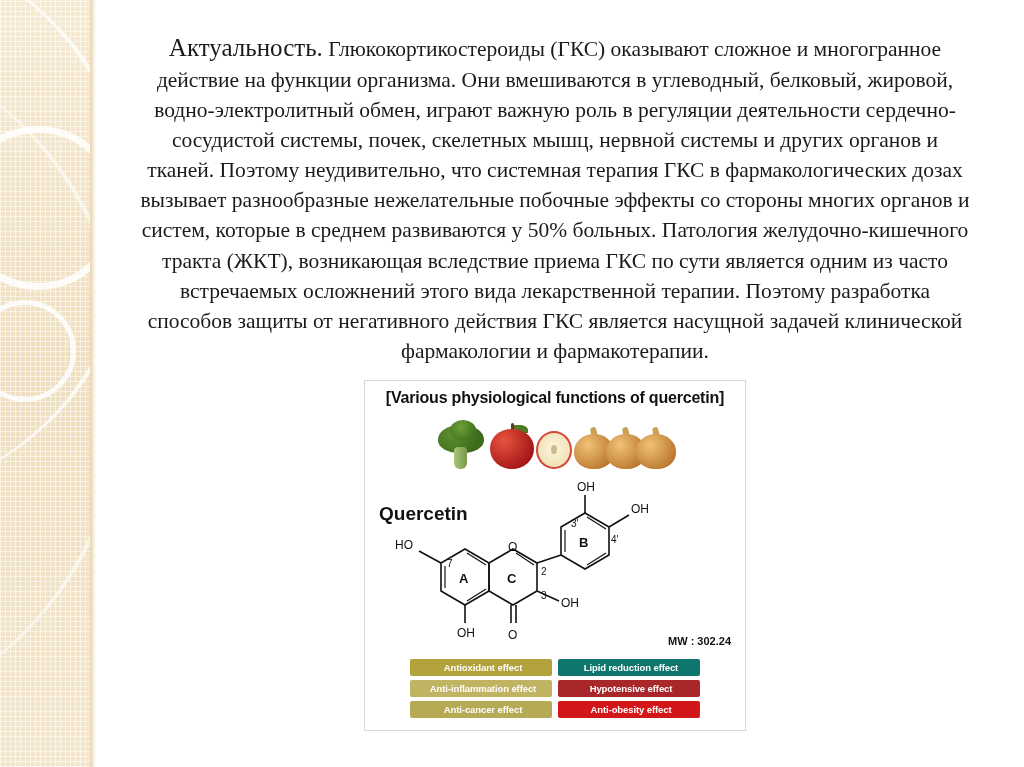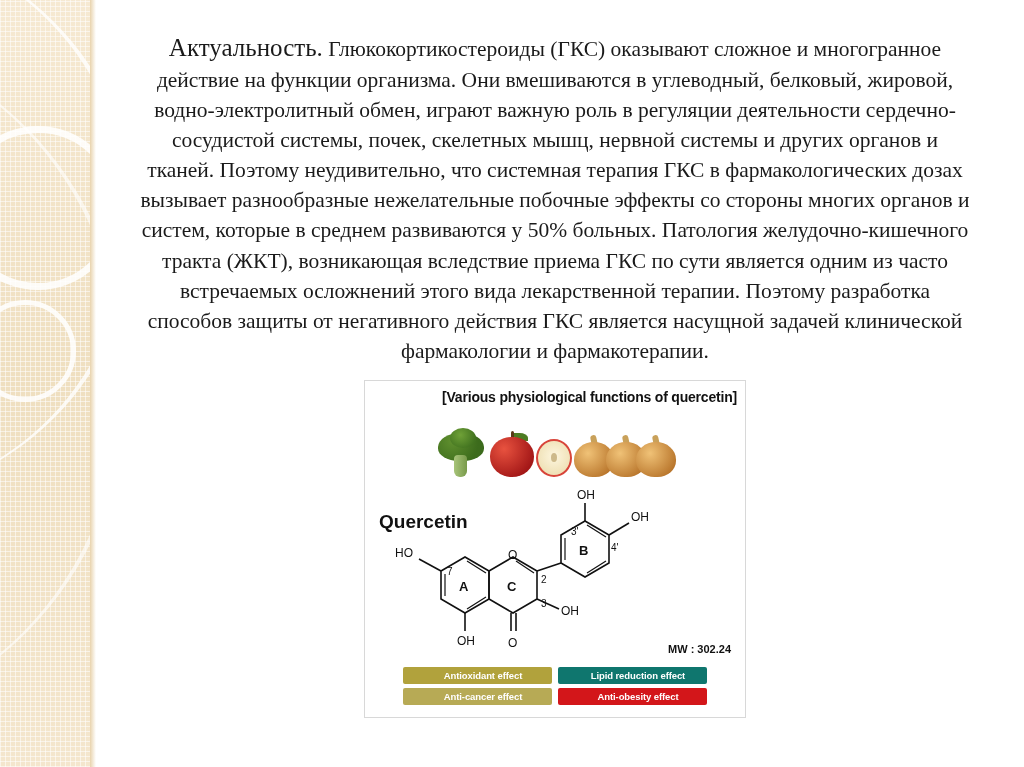--- a/index.html
+++ b/index.html
@@ -97,27 +97,27 @@
   }
   .figure {
     width: 382px;
     background: #ffffff;
     border: 1px solid #d8d8d8;
     box-sizing: border-box;
     padding: 8px 8px 0 8px;
     position: relative;
   }
   .fig-title {
-    text-align: right;
+    text-align: center;
     font-family: "Liberation Sans", sans-serif;
-    font-size: 14px;
+    font-size: 16px;
     font-weight: bold;
     color: #111111;
     letter-spacing: -0.2px;
-    margin-bottom: 10px;
+    margin-bottom: 0;
   }
 
   
   .produce {
     height: 62px;
     display: flex;
     align-items: flex-end;
     justify-content: center;
     gap: 2px;
     margin-bottom: 2px;
@@ -235,21 +235,21 @@
     gap: 6px;
     margin-bottom: 4px;
   }
   .eff {
     width: 138px;
     text-align: center;
     font-family: "Liberation Sans", sans-serif;
     font-size: 9.5px;
     font-weight: bold;
     color: #ffffff;
-    padding: 3px 0 3px 11px;
+    padding: 3px 0 3px 4px;
     border-radius: 2px;
     letter-spacing: -0.1px;
   }
 </style>
 </head>
 <body>
 
 <div class="left-band">
   <div class="left-band-texture"></div>
   <div class="swoosh"></div>
@@ -358,20 +358,24 @@
           </g>
         </svg>
       </div>
 
       <div class="effects">
         <div class="eff-row">
           <div class="eff" style="background:#b1a23c">Antioxidant effect</div>
           <div class="eff" style="background:#0f766e">Lipid reduction effect</div>
         </div>
         <div class="eff-row">
+          <div class="eff" style="background:#c0b463">Anti-inflammation effect</div>
+          <div class="eff" style="background:#a8282a">Hypotensive effect</div>
+        </div>
+        <div class="eff-row">
           <div class="eff" style="background:#b7aa55">Anti-cancer effect</div>
           <div class="eff" style="background:#d3161a">Anti-obesity effect</div>
         </div>
       </div>
 
     </div>
   </div>
 </div>
 
 </body></html>

